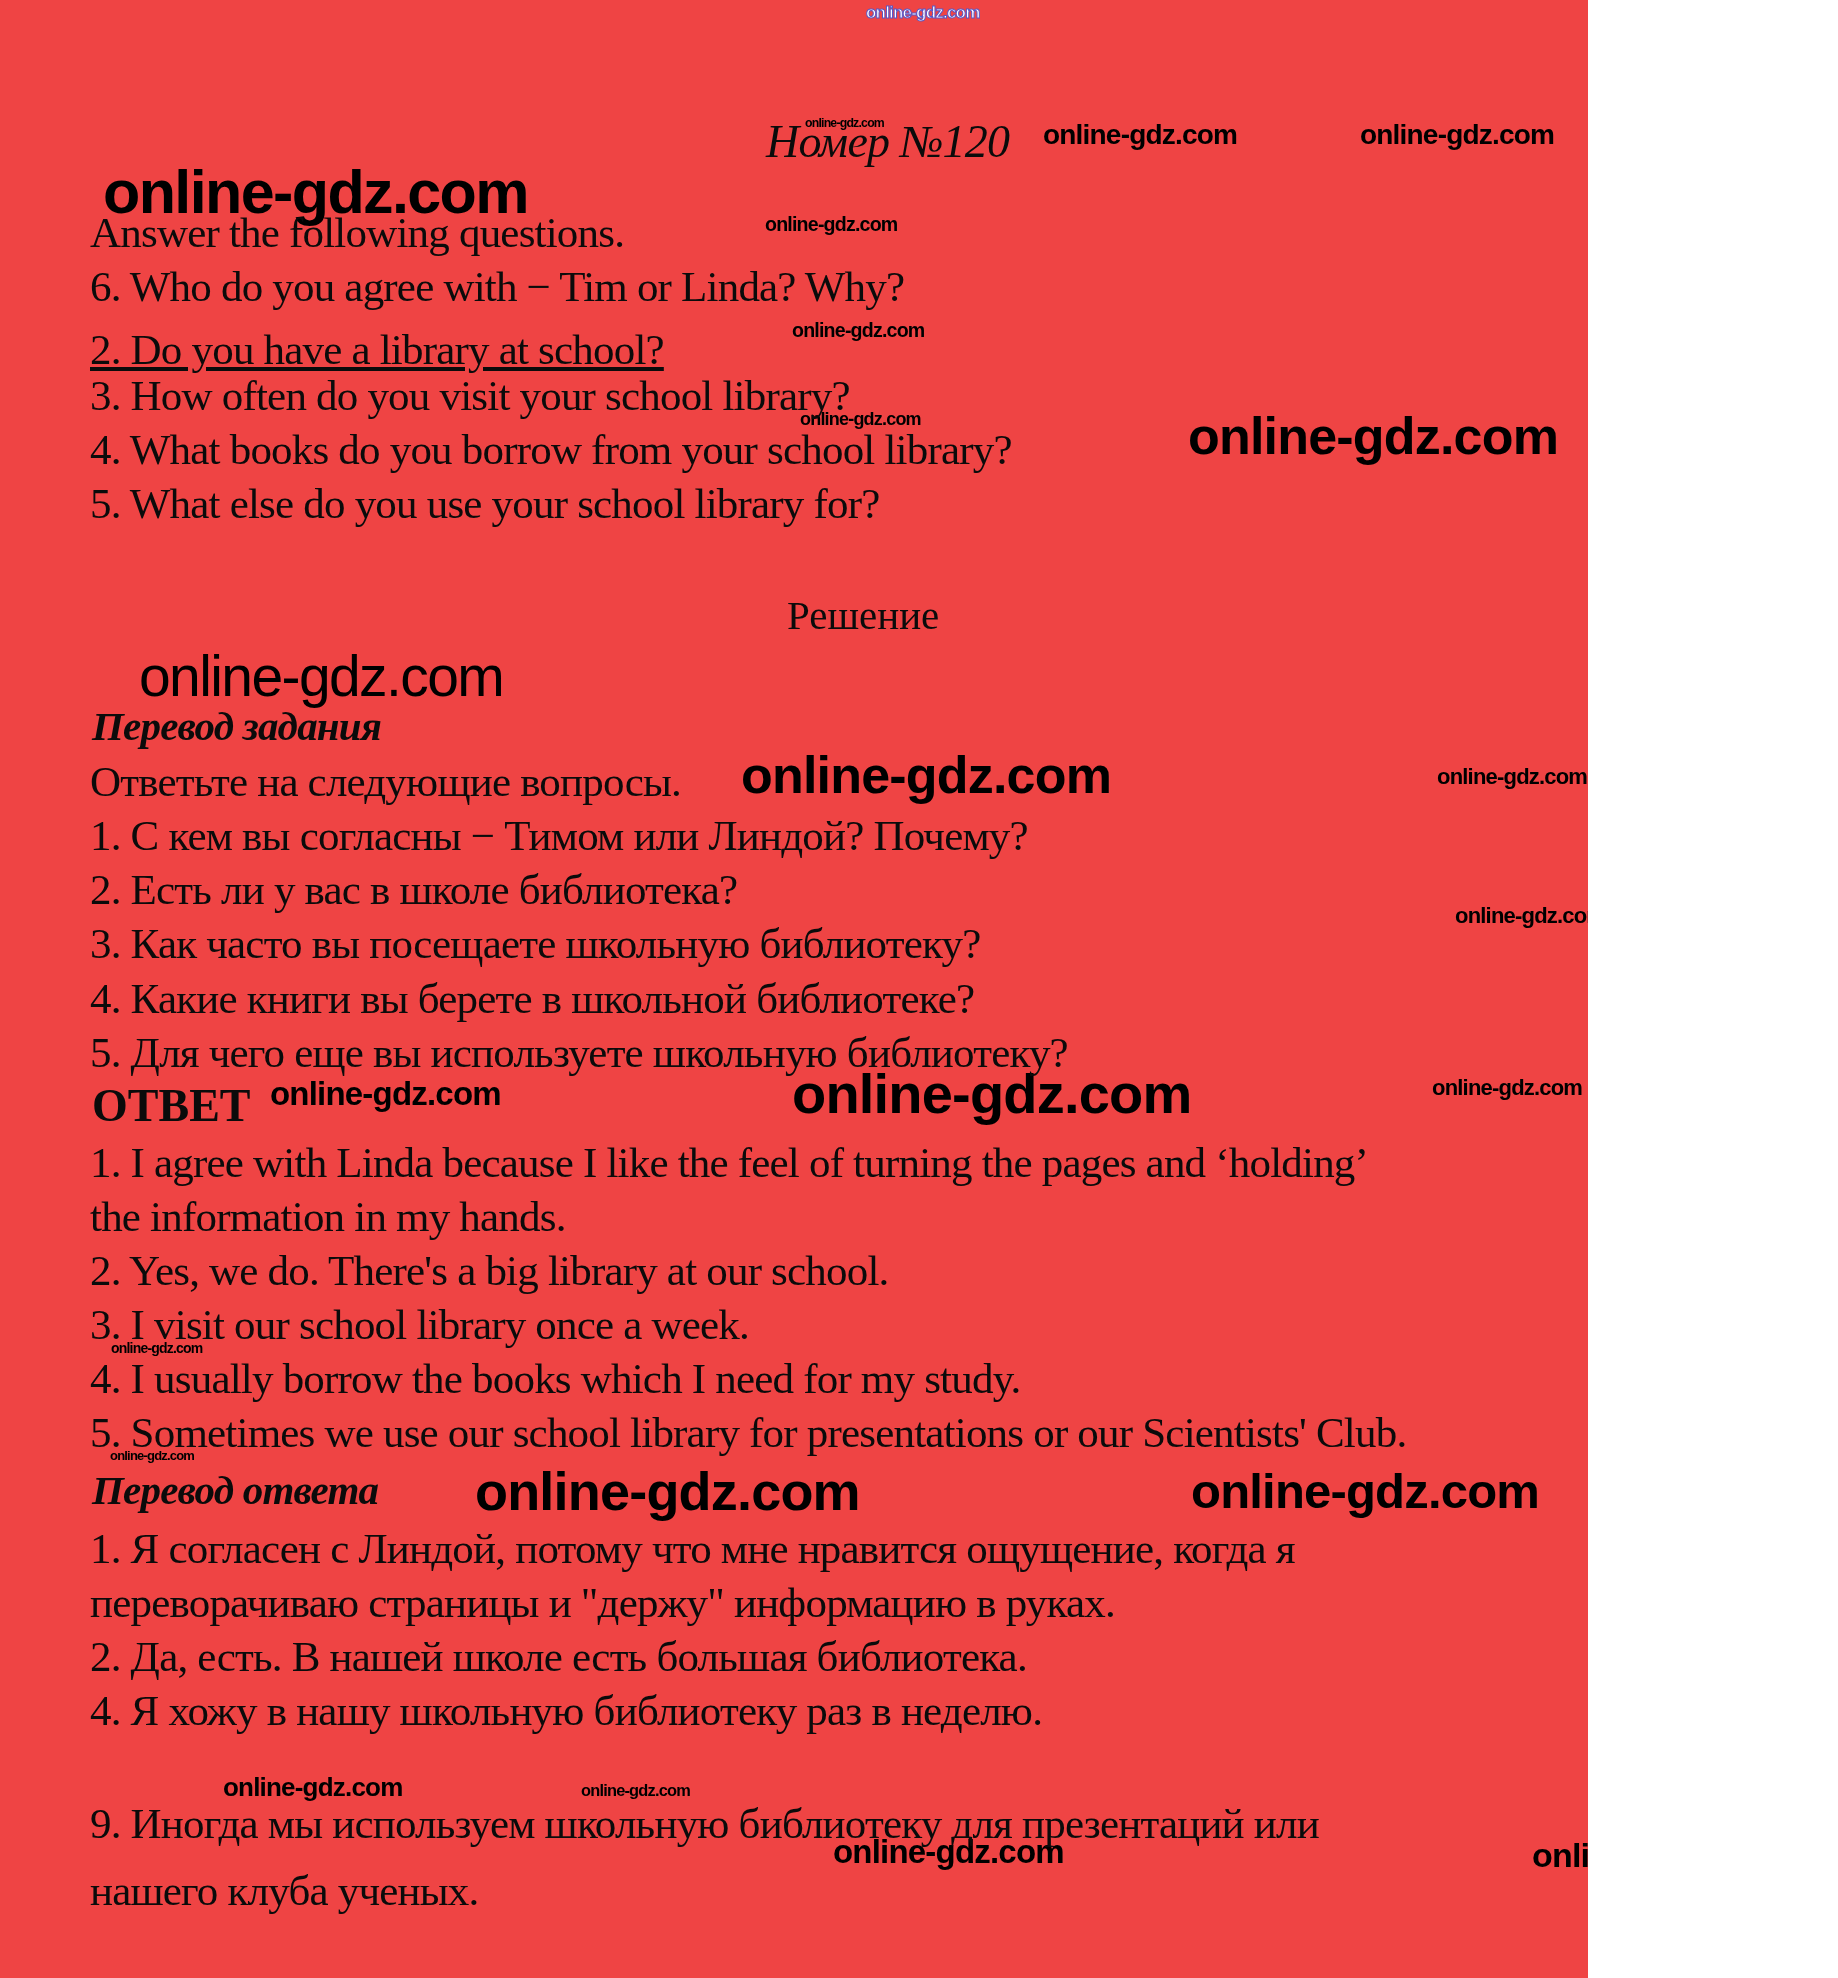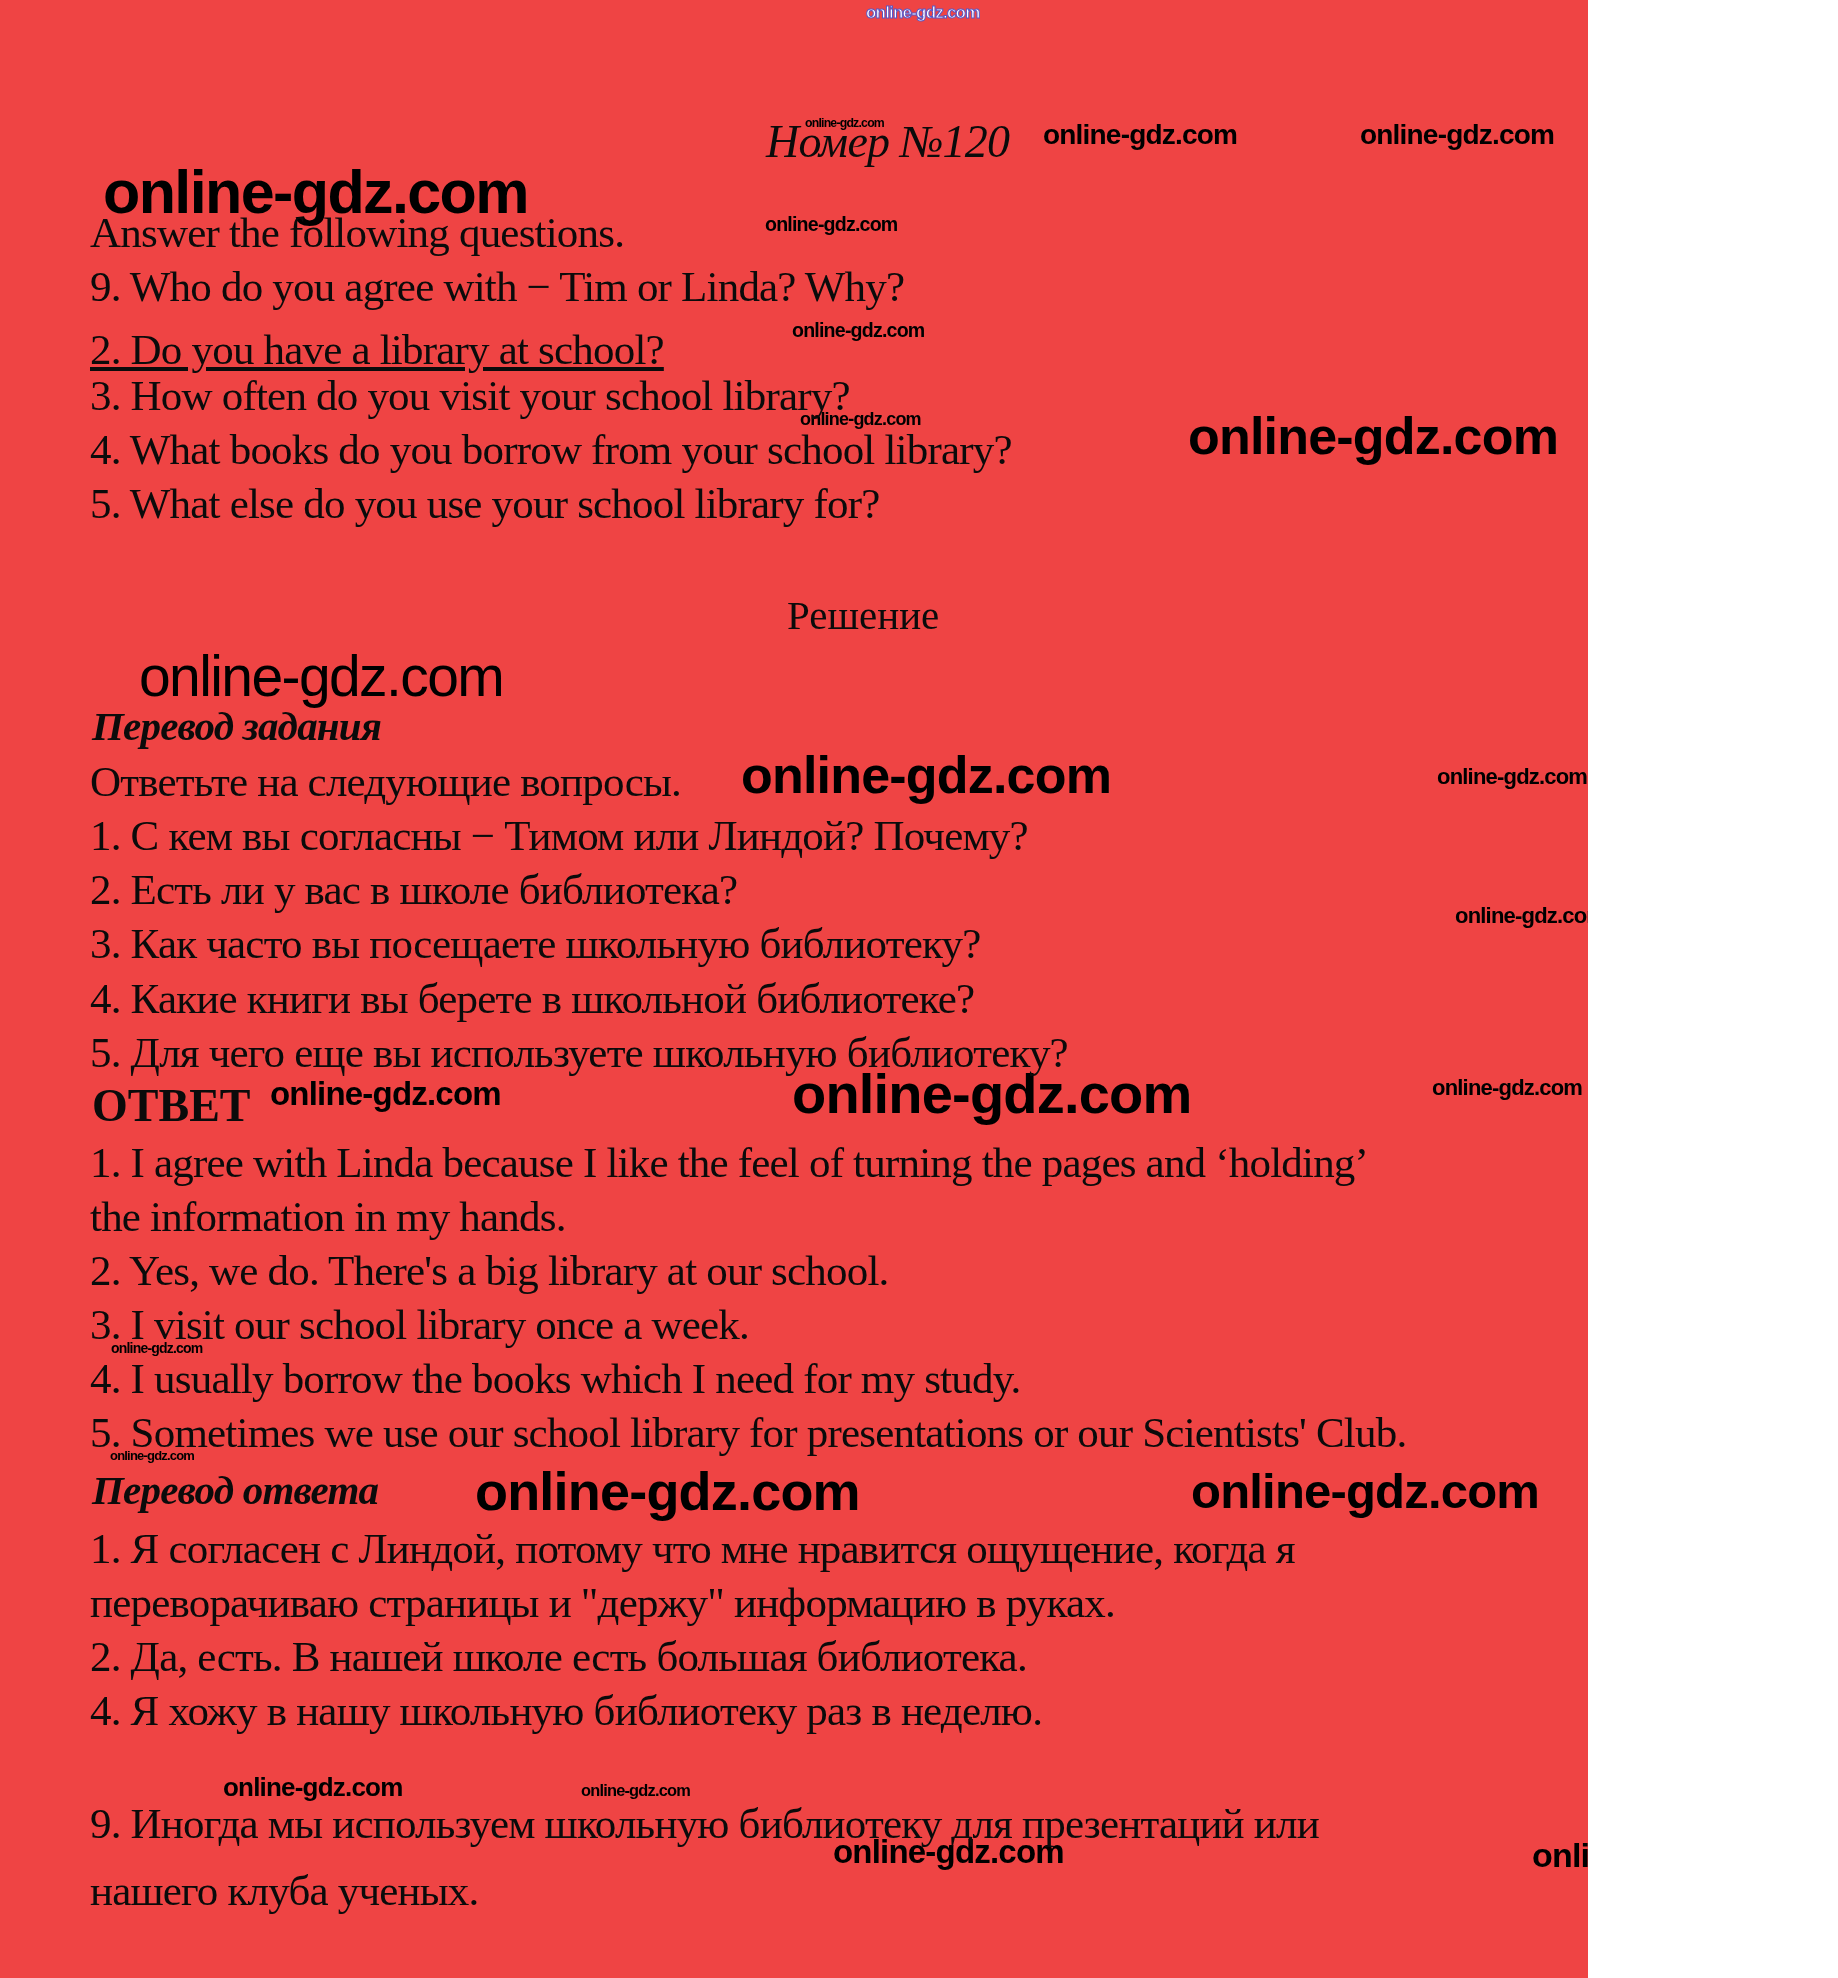--- a/index.html
+++ b/index.html
@@ -95,21 +95,21 @@
   <div class="wm" style="left:475px;  top:1460px; font-size:54px;">online-gdz.com</div>
   <div class="wm" style="left:1191px; top:1463px; font-size:49px;">online-gdz.com</div>
   <div class="wm" style="left:223px;  top:1772px; font-size:26px;">online-gdz.com</div>
   <div class="wm" style="left:581px;  top:1781px; font-size:16.4px;">online-gdz.com</div>
   <div class="wm" style="left:833px; top:1833px; font-size:33px;">online-gdz.com</div>
   <div class="wm" style="left:1532px; top:1836px; font-size:34px;">online-gdz.com</div>
 
   <div class="title">Номер №120</div>
 
   <div class="ln" style="top:209px;">Answer the following questions.</div>
-  <div class="ln" style="top:263px;">9. Who do you agree with − Tim or Linda? Why?</div>
+  <div class="ln" style="top:263px;">6. Who do you agree with − Tim or Linda? Why?</div>
   <div class="ln" style="top:326px;text-decoration:underline;">2. Do you have a library at school?</div>
   <div class="ln" style="top:372px;">3. How often do you visit your school library?</div>
   <div class="ln" style="top:426px;">4. What books do you borrow from your school library?</div>
   <div class="ln" style="top:480px;">5. What else do you use your school library for?</div>
 
   <div class="center-heading">Решение</div>
 
   <div class="sub-heading" style="top:702px;">Перевод задания</div>
   <div class="ln" style="top:758px;">Ответьте на следующие вопросы.</div>
   <div class="ln" style="top:812px;">1. С кем вы согласны − Тимом или Линдой? Почему?</div>

